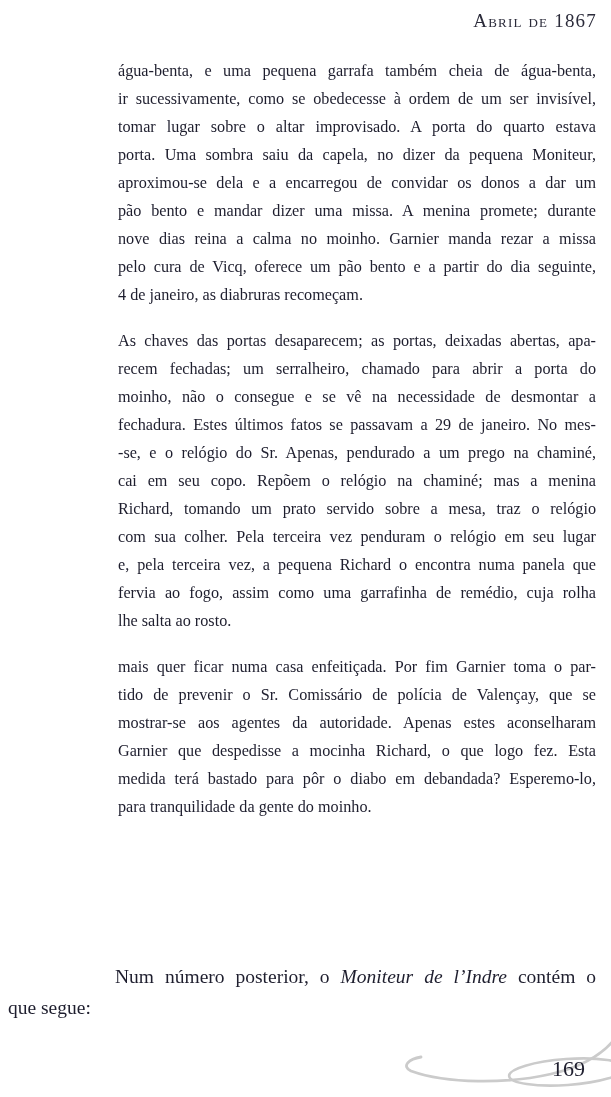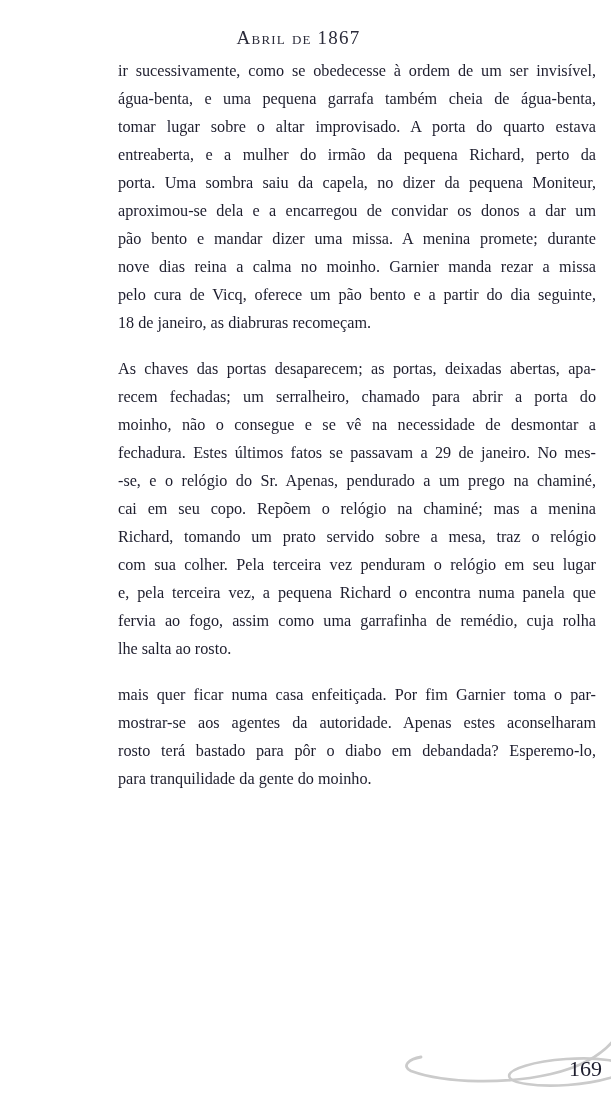--- a/index.html
+++ b/index.html
@@ -7,24 +7,24 @@
     position: relative;
     width: 611px;
     height: 1097px;
     background: #ffffff;
     overflow: hidden;
     font-family: "Liberation Serif", "DejaVu Serif", serif;
     color: #1e1e2e;
   }
   .running-head {
     position: absolute;
-    top: 27px;
+    top: 10px;
     left: 0;
     right: 14px;
-    text-align: center;
+    text-align: right;
     font-variant: small-caps;
     font-size: 19px;
     letter-spacing: 1.2px;
     color: #2b2b3a;
   }
   .quote-block {
     position: absolute;
     top: 57px;
     left: 118px;
     right: 15px;
@@ -49,71 +49,76 @@
     top: 1036px;
     left: 389px;
     width: 222px;
     height: 58px;
     pointer-events: none;
   }
   .flourish-wrap svg { display: block; }
   .page-number {
     position: absolute;
     top: 1056px;
-    right: 9px;
+    right: 26px;
     font-size: 22px;
     color: #1e1e2e;
     z-index: 2;
   }
 </style>
 </head>
 <body>
 
 <div class="page">
 
   <div class="running-head">Abril de 1867</div>
 
   <div class="quote-block">
 
     <div class="qpara">
+      <div class="qline">água-benta, e uma pequena garrafa também cheia de água-benta,</div>
       <div class="qline">ir sucessivamente, como se obedecesse à ordem de um ser invisível,</div>
-      <div class="qline">água-benta, e uma pequena garrafa também cheia de água-benta,</div>
       <div class="qline">tomar lugar sobre o altar improvisado. A porta do quarto estava</div>
-      <div class="qline">entreaberta, e a mulher do irmão da pequena Richard, perto da</div>
       <div class="qline">porta. Uma sombra saiu da capela, no dizer da pequena Moniteur,</div>
       <div class="qline">aproximou-se dela e a encarregou de convidar os donos a dar um</div>
       <div class="qline">pão bento e mandar dizer uma missa. A menina promete; durante</div>
       <div class="qline">nove dias reina a calma no moinho. Garnier manda rezar a missa</div>
       <div class="qline">pelo cura de Vicq, oferece um pão bento e a partir do dia seguinte,</div>
-      <div class="qline last">18 de janeiro, as diabruras recomeçam.</div>
+      <div class="qline last">4 de janeiro, as diabruras recomeçam.</div>
     </div>
 
     <div class="qpara">
       <div class="qline">As chaves das portas desaparecem; as portas, deixadas abertas, apa-</div>
       <div class="qline">recem fechadas; um serralheiro, chamado para abrir a porta do</div>
       <div class="qline">moinho, não o consegue e se vê na necessidade de desmontar a</div>
       <div class="qline">fechadura. Estes últimos fatos se passavam a 29 de janeiro. No mes-</div>
       <div class="qline">-se, e o relógio do Sr. Apenas, pendurado a um prego na chaminé,</div>
       <div class="qline">cai em seu copo. Repõem o relógio na chaminé; mas a menina</div>
       <div class="qline">Richard, tomando um prato servido sobre a mesa, traz o relógio</div>
       <div class="qline">com sua colher. Pela terceira vez penduram o relógio em seu lugar</div>
       <div class="qline">e, pela terceira vez, a pequena Richard o encontra numa panela que</div>
       <div class="qline">fervia ao fogo, assim como uma garrafinha de remédio, cuja rolha</div>
       <div class="qline last">lhe salta ao rosto.</div>
     </div>
 
     <div class="qpara">
       <div class="qline">mais quer ficar numa casa enfeitiçada. Por fim Garnier toma o par-</div>
+      <div class="qline">tido de prevenir o Sr. Comissário de polícia de Valençay, que se</div>
       <div class="qline">mostrar-se aos agentes da autoridade. Apenas estes aconselharam</div>
-      <div class="qline">rosto terá bastado para pôr o diabo em debandada? Esperemo-lo,</div>
+      <div class="qline">Garnier que despedisse a mocinha Richard, o que logo fez. Esta</div>
+      <div class="qline">medida terá bastado para pôr o diabo em debandada? Esperemo-lo,</div>
       <div class="qline last">para tranquilidade da gente do moinho.</div>
     </div>
 
   </div>
 
+  <div class="closing">
+    <div class="cline1"><span>Num número posterior, o </span><i>Moniteur de l’Indre</i><span> contém o</span></div>
+    <div class="cline2">que segue:</div>
+  </div>
 
   <div class="flourish-wrap">
     <svg width="222" height="58" viewBox="0 0 222 58" xmlns="http://www.w3.org/2000/svg">
       <ellipse cx="178" cy="36" rx="58" ry="13" transform="rotate(-4 178 36)" fill="none" stroke="#cbcbcb" stroke-width="2.6"></ellipse>
       <path d="M 32 21 C 20 23, 12 30, 22 35 C 58 48, 118 48, 162 38 C 192 31, 212 19, 224 5" fill="none" stroke="#cbcbcb" stroke-width="2.8" stroke-linecap="round"></path>
     </svg>
   </div>
 
   <div class="page-number">169</div>
 

